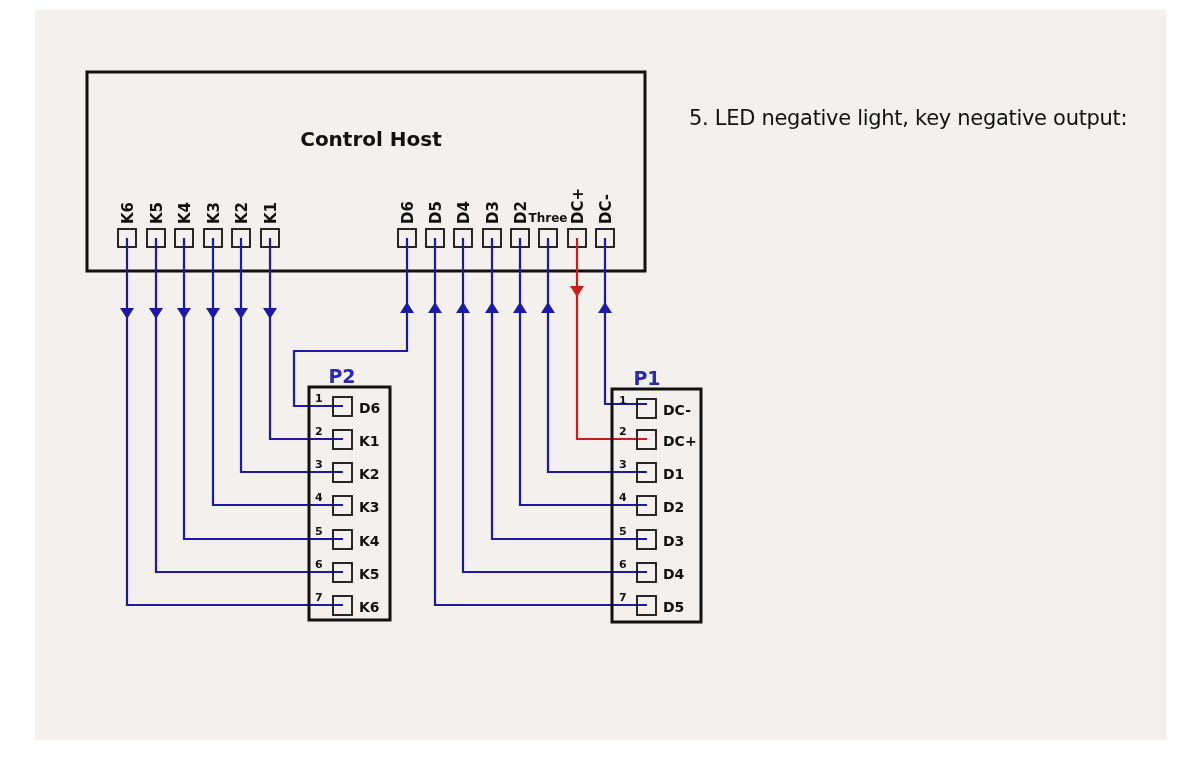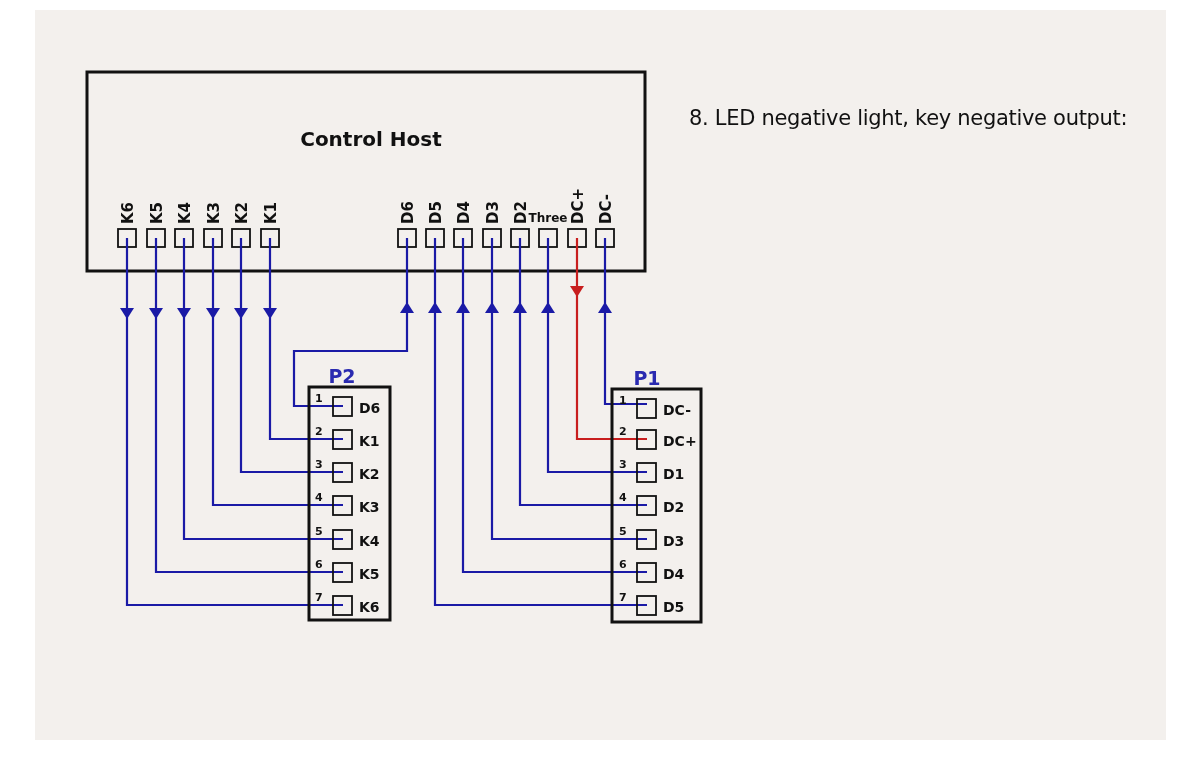--- a/index.html
+++ b/index.html
@@ -121,13 +121,13 @@
       <text x="663" y="546" font-size="14" font-weight="bold" fill="#111">D3</text>
       <rect x="637" y="563" width="19" height="19" fill="none" stroke="#111" stroke-width="1.8"></rect>
       <text x="619" y="568" font-size="11" font-weight="bold" fill="#111">6</text>
       <text x="663" y="579" font-size="14" font-weight="bold" fill="#111">D4</text>
       <rect x="637" y="596" width="19" height="19" fill="none" stroke="#111" stroke-width="1.8"></rect>
       <text x="619" y="601" font-size="11" font-weight="bold" fill="#111">7</text>
       <text x="663" y="612" font-size="14" font-weight="bold" fill="#111">D5</text>
     </g>
 </svg>
 
-<div class="caption">8. LED negative light, key negative output:</div>
+<div class="caption">5. LED negative light, key negative output:</div>
 
 </body></html>

